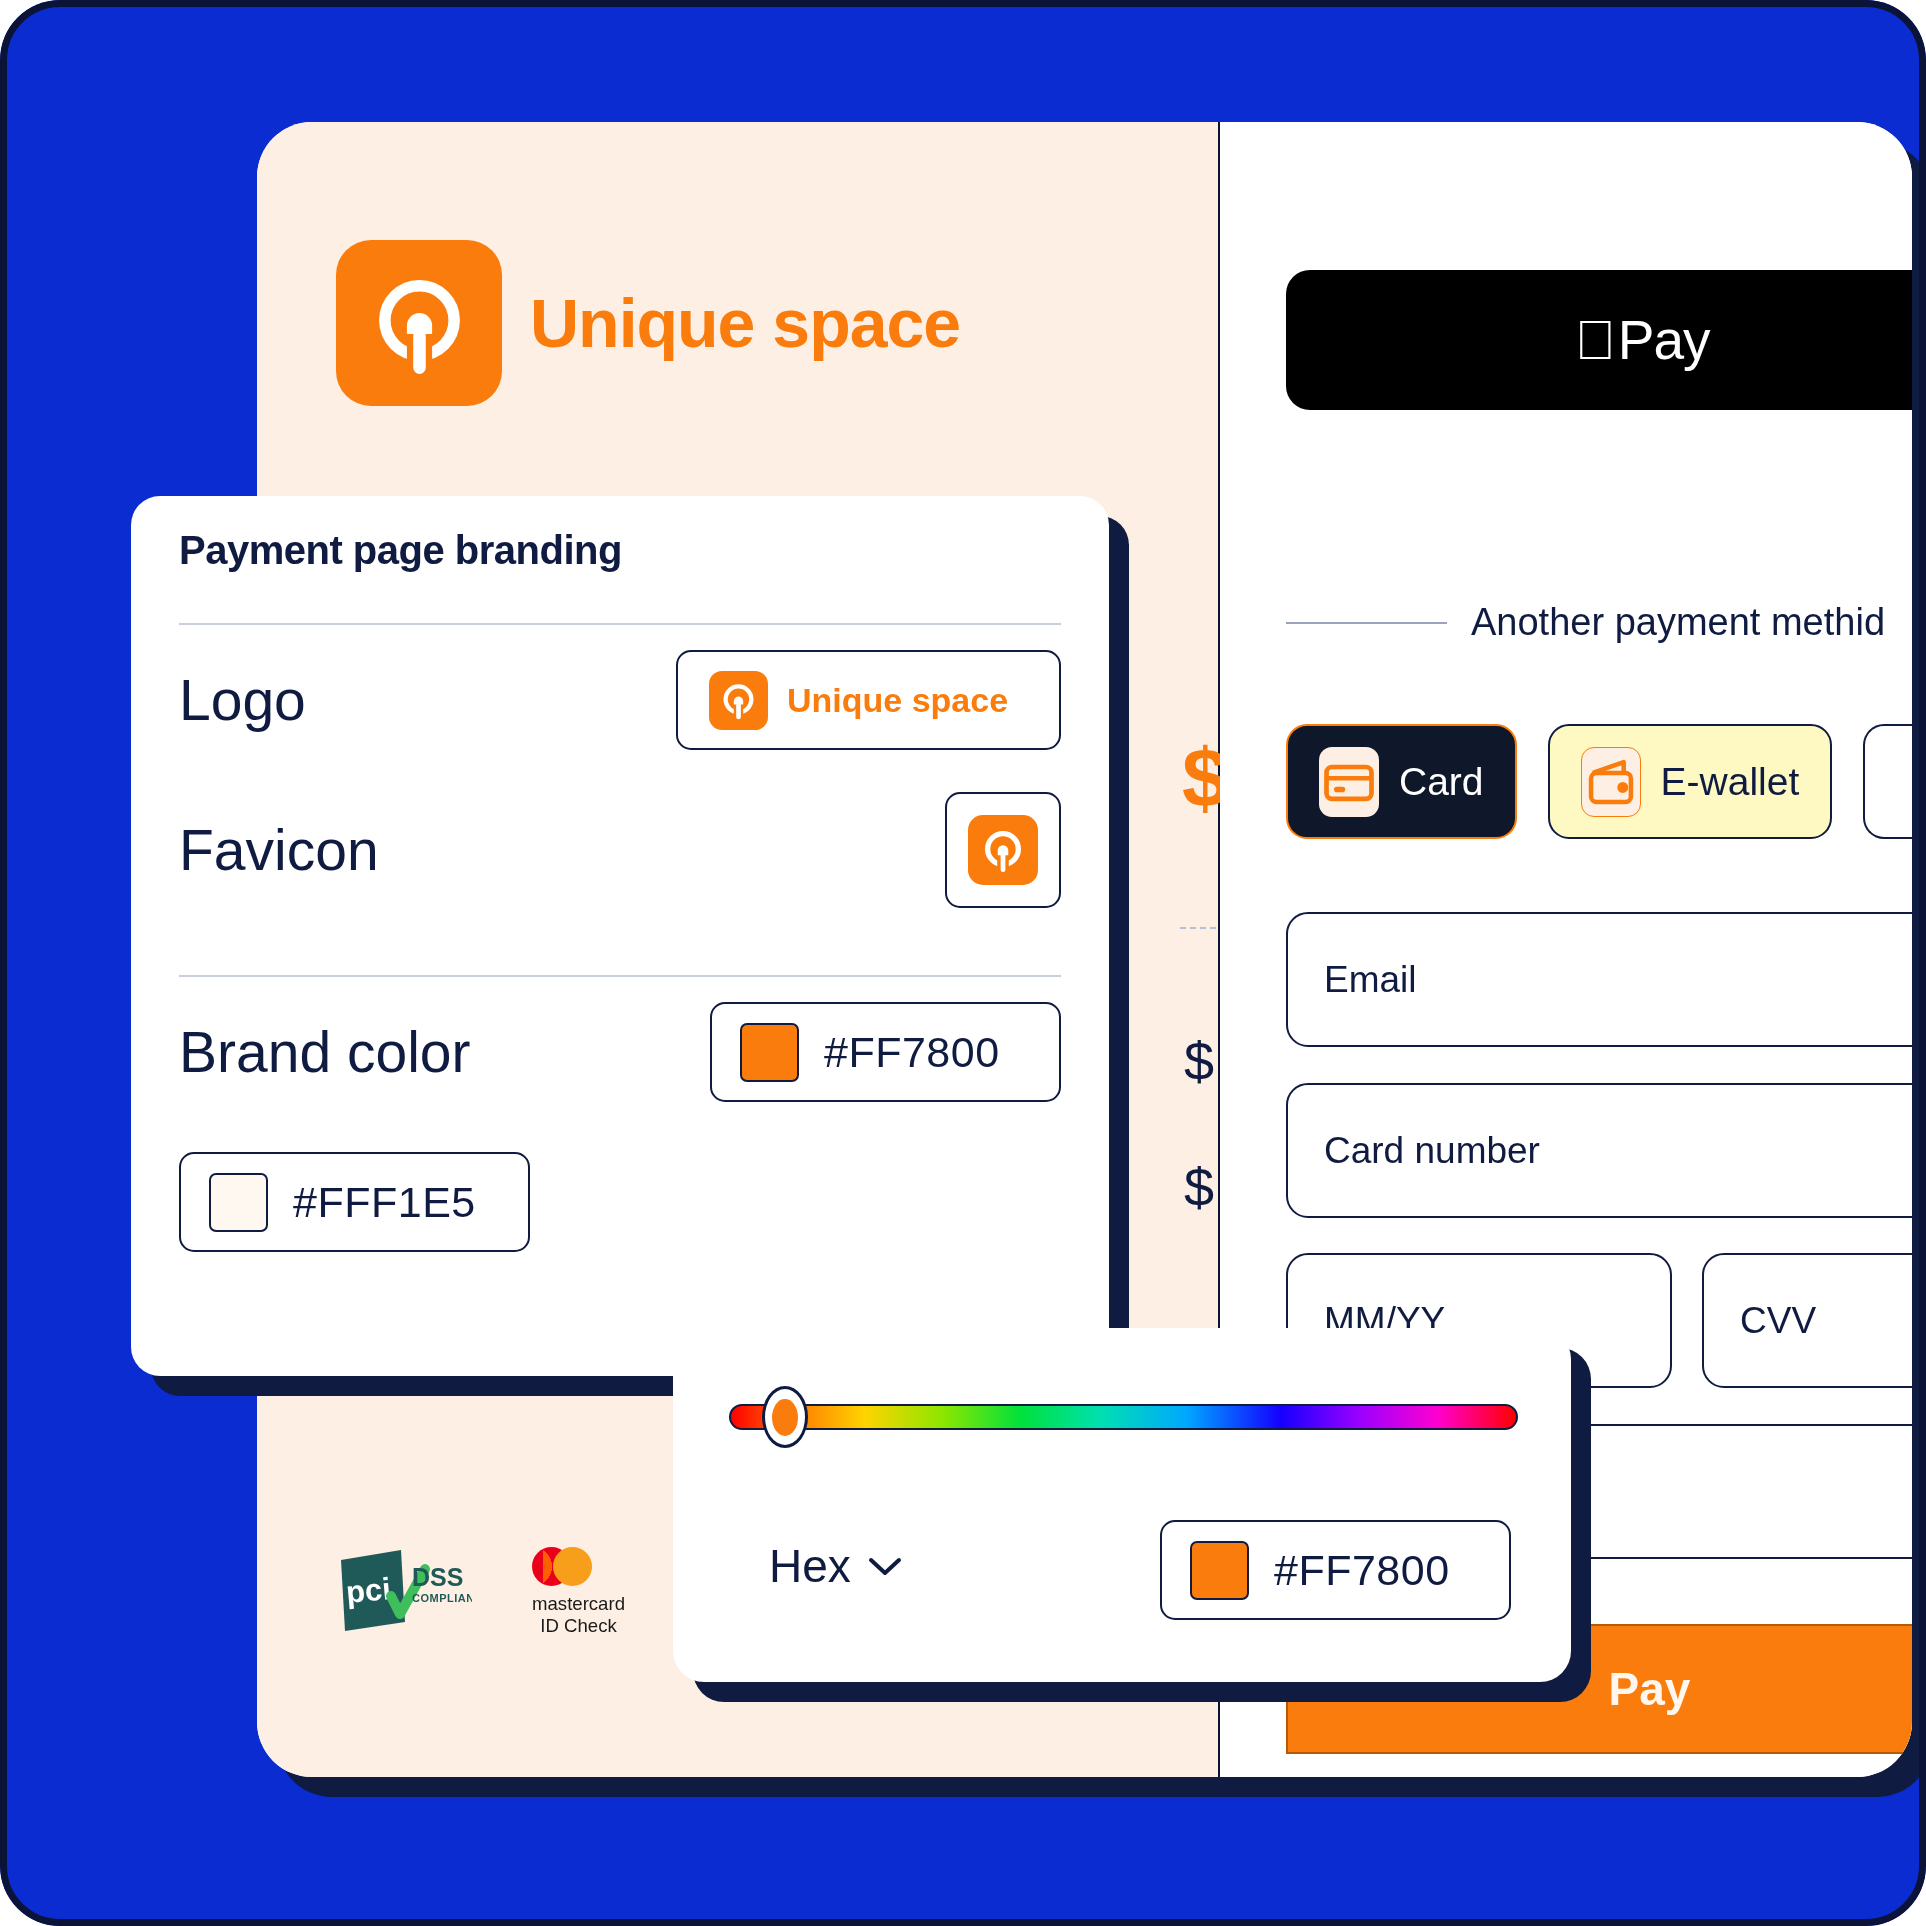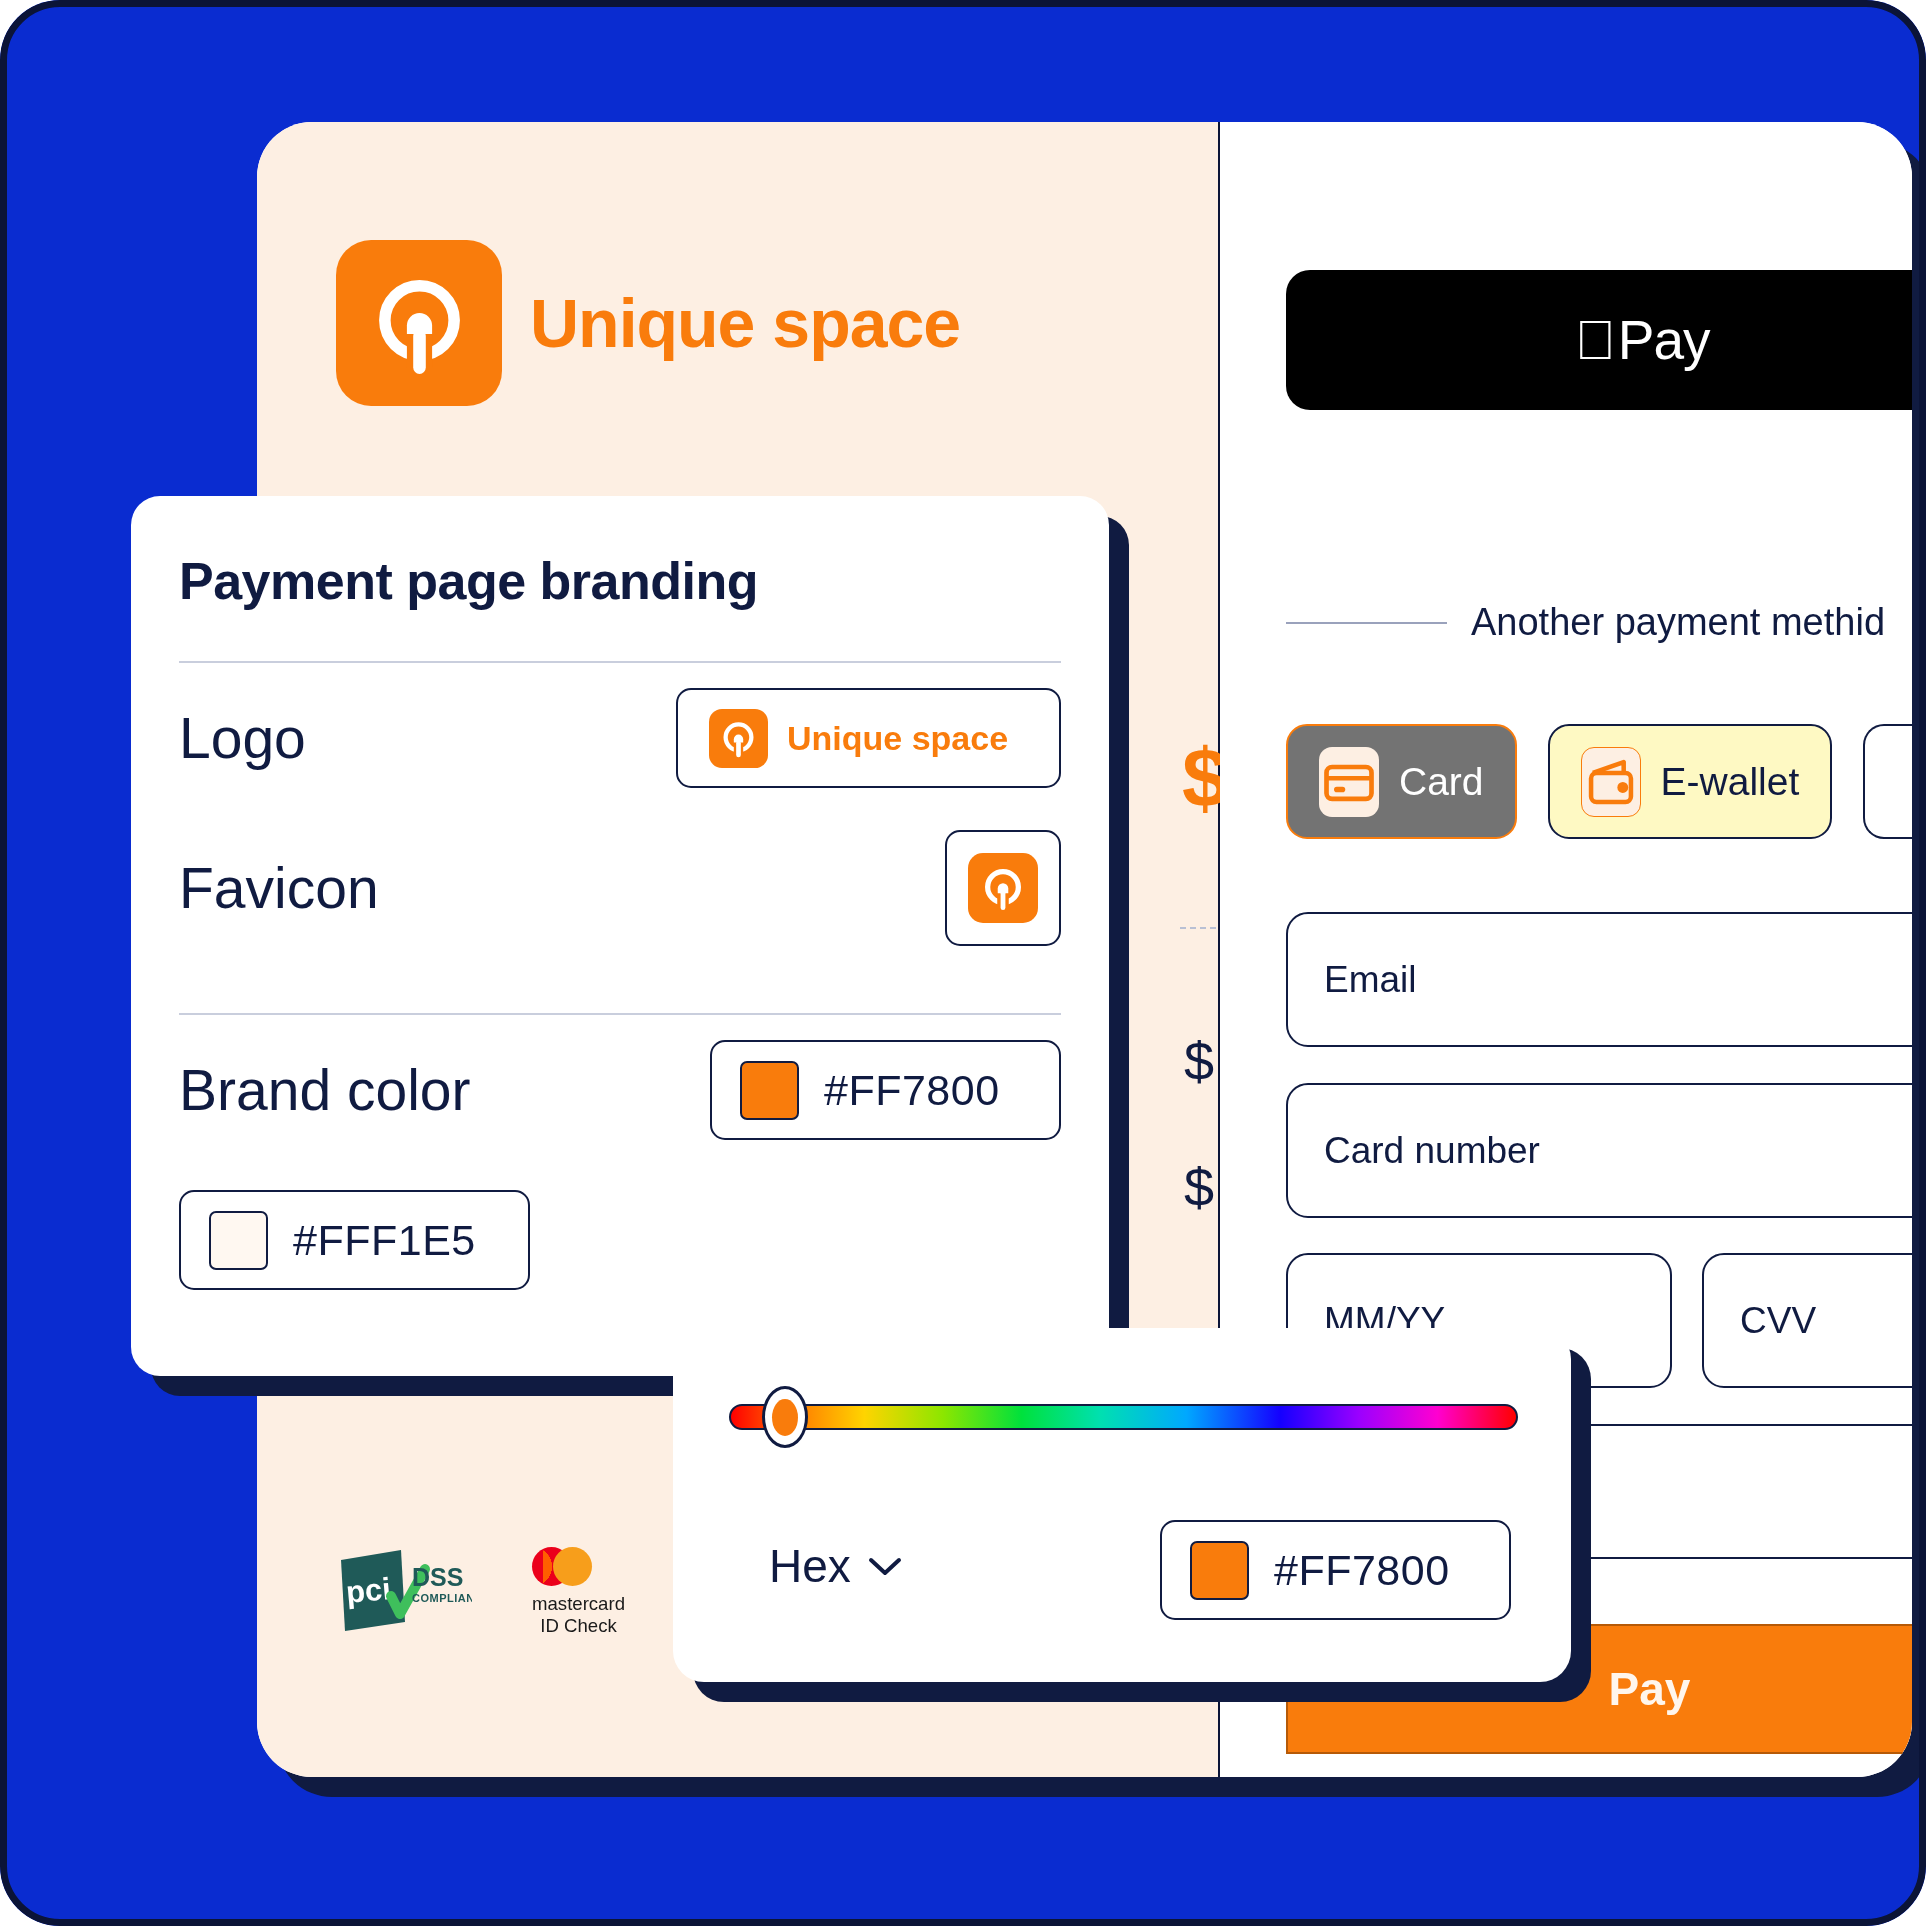--- a/index.html
+++ b/index.html
@@ -144,21 +144,21 @@
     display: flex; gap: 31px;
   }
   .method {
     height: 115px;
     border-radius: 21px;
     display: flex; align-items: center; gap: 20px;
     padding: 0 31px;
     border: 2px solid #101B41;
     background: #fef9c3;
   }
-  .method.active { background: #737373; border-color: #F97C0C; }
+  .method.active { background: #0f172a; border-color: #F97C0C; }
   .method-ic {
     width: 60px; height: 70px; border-radius: 13px;
     display: flex; align-items: center; justify-content: center;
     flex: none;
   }
   .method.active .method-ic { background: #FDEFE3; }
   .method.active .method-ic svg { stroke: #F97C0C; }
   .method:not(.active) .method-ic { background: #FDEFE3; border: 1.5px solid #F97C0C; }
   .method-label { font-size: 39px; color: #101B41; white-space: nowrap; }
   .method.active .method-label { color: #ffffff; }
@@ -208,22 +208,22 @@
     position: absolute;
     left: 131px; top: 496px;
     width: 978px; height: 880px;
     background: #ffffff;
     border-radius: 29px;
     z-index: 410;
     overflow: hidden;
     padding: 0 48px;
   }
   .branding-title {
-    margin-top: 55px;
-    font-size: 52px; font-weight: 700; color: #101B41;
+    margin-top: 32px;
+    font-size: 40px; font-weight: 700; color: #101B41;
     letter-spacing: -0.5px;
   }
   .hr { height: 2px; background: #C9CEDD; margin-top: 50px; }
   .b-row {
     display: flex; align-items: center; justify-content: space-between;
     height: 150px;
   }
   .b-label { font-size: 57px; color: #101B41; }
 
   .logo-box {

